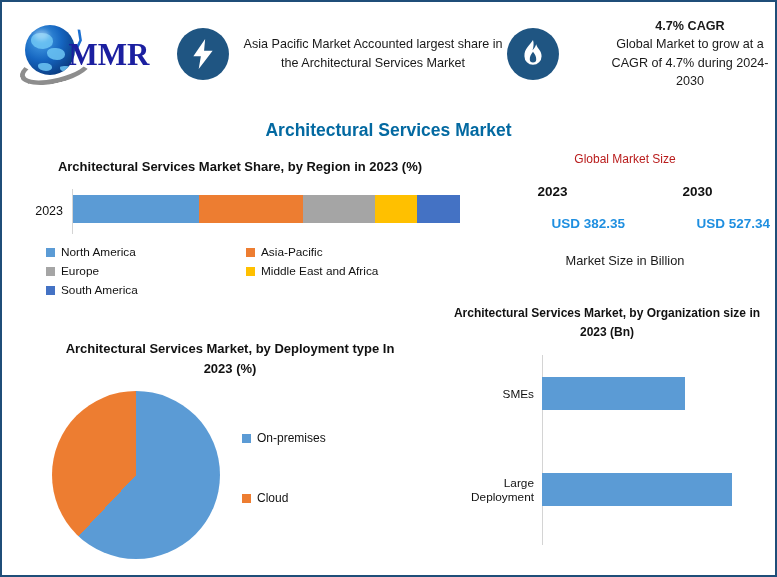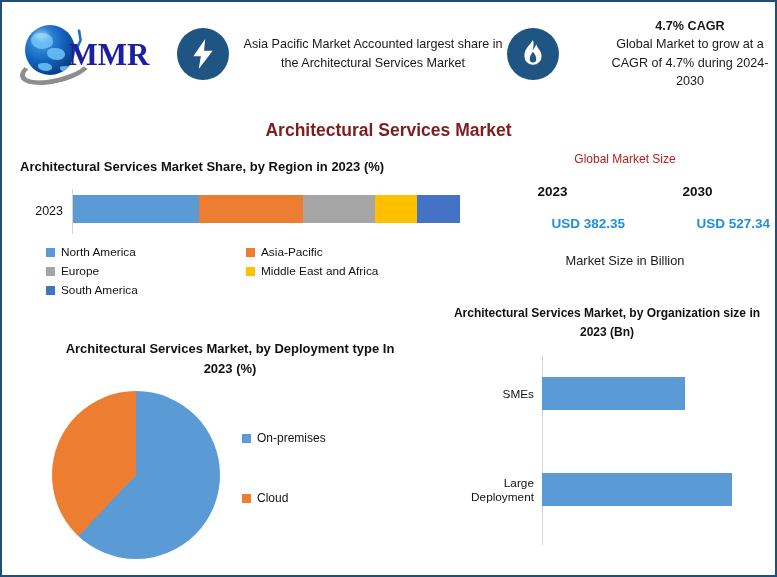--- a/index.html
+++ b/index.html
@@ -82,27 +82,27 @@
   .head-text {
     font-size: 12.6px; color: #1a1a1a; line-height: 1.45; text-align: center;
     width: 100%;
   }
   .head-text .strong { font-weight: bold; display: block; }
 
   
   #main-title {
     position: absolute; left: 0; top: 118px; width: 773px;
     text-align: center;
-    font-size: 17.5px; font-weight: bold; color: #7f1d1d;
+    font-size: 17.5px; font-weight: bold; color: #0369a1;
   }
 
   
   #region-chart { position: absolute; left: 18px; top: 155px; width: 440px; }
   .chart-title {
-    font-size: 13px; font-weight: bold;
+    text-align: center; font-size: 13px; font-weight: bold;
     color: #111; line-height: 1.5;
   }
   #region-plot {
     position: relative; margin-top: 12px; height: 45px;
     display: flex; align-items: center;
   }
   #region-year {
     width: 52px; text-align: right; padding-right: 9px;
     font-size: 12.5px; color: #111;
   }

